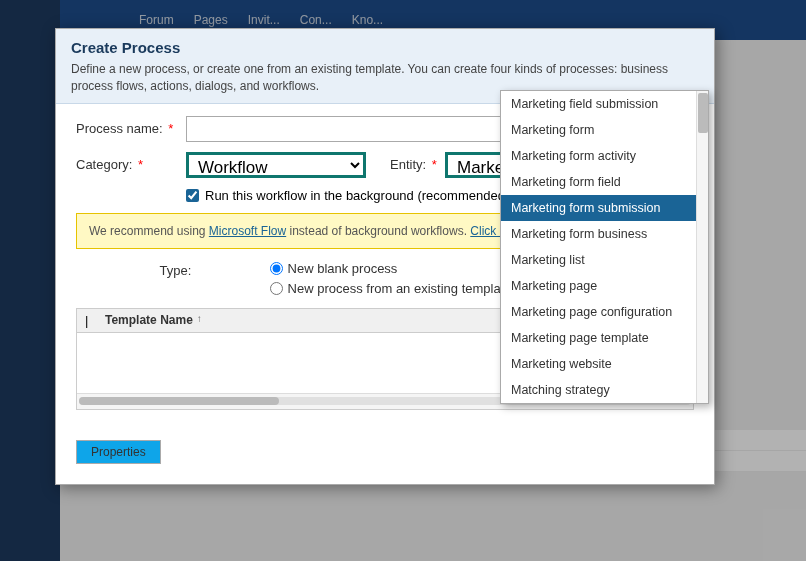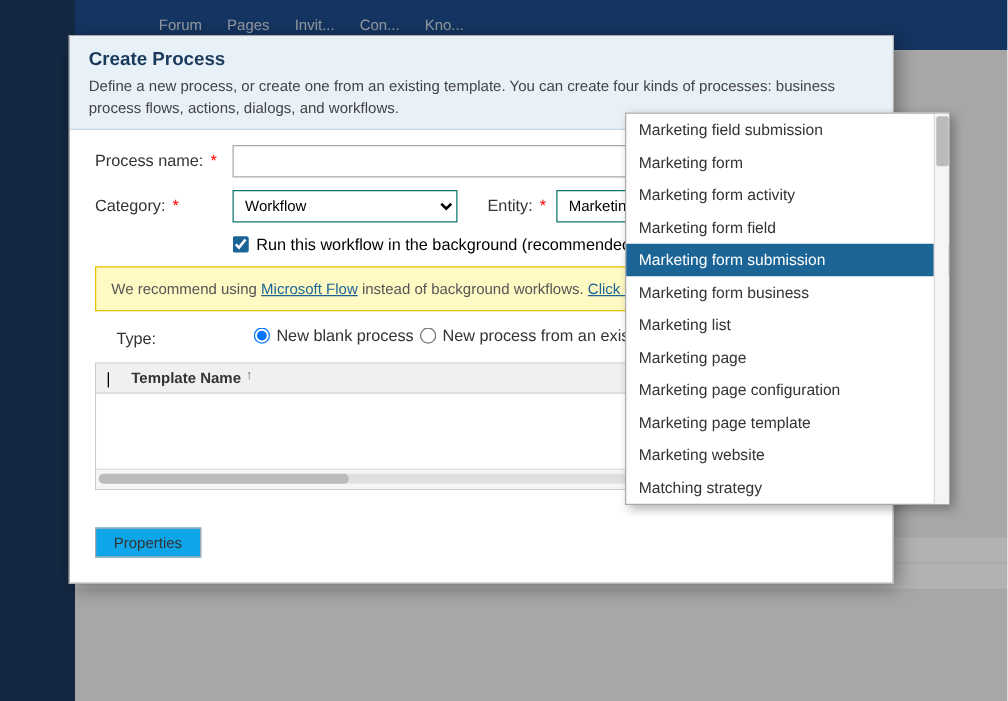--- a/index.html
+++ b/index.html
@@ -118,23 +118,23 @@
     }
 
     .entity-group {
       display: flex;
       align-items: center;
       flex: 1;
     }
 
     .select-box {
       height: 26px;
-      border: 1px solid #0f766e;
+      border: 3px solid #0f766e;
       padding: 2px 5px;
-      font-size: 12px;
+      font-size: 17px;
       background: #fff;
       cursor: pointer;
     }
 
     .select-box-wide {
       width: 180px;
     }
 
     .select-box-entity {
       width: 180px;
@@ -177,21 +177,21 @@
 
     .type-label {
       min-width: 110px;
       font-size: 13px;
       color: #333;
       padding-top: 2px;
     }
 
     .radio-group {
       display: flex;
-      flex-direction: row;
+      flex-direction: column;
       gap: 5px;
     }
 
     .radio-group label {
       display: flex;
       align-items: center;
       gap: 5px;
       font-size: 13px;
       color: #333;
       cursor: pointer;
@@ -279,21 +279,21 @@
       font-size: 12px;
       cursor: pointer;
       color: #333;
     }
 
     
     .dropdown-overlay {
       position: absolute;
       top: 90px;
       left: 500px;
-      width: 260px;
+      width: 209px;
       background: #fff;
       border: 1px solid #aaa;
       box-shadow: 3px 3px 8px rgba(0,0,0,0.3);
       z-index: 30;
     }
 
     .dropdown-item {
       padding: 6px 10px;
       font-size: 12.5px;
       color: #333;
@@ -342,21 +342,21 @@
       font-size: 11px;
       color: #666;
     }
 
     .bg-item-row .status { color: #1a6496; width: 80px; }
     .bg-item-row .date { width: 100px; }
     .bg-item-row .date2 { width: 100px; }
 
     .bg-nav-items {
       position: absolute;
-      left: 52px;
+      left: 64px;
       top: 0;
       height: 40px;
       display: flex;
       align-items: center;
       padding: 0 15px;
       gap: 20px;
     }
 
     .bg-nav-item {
       color: rgba(255,255,255,0.8);

